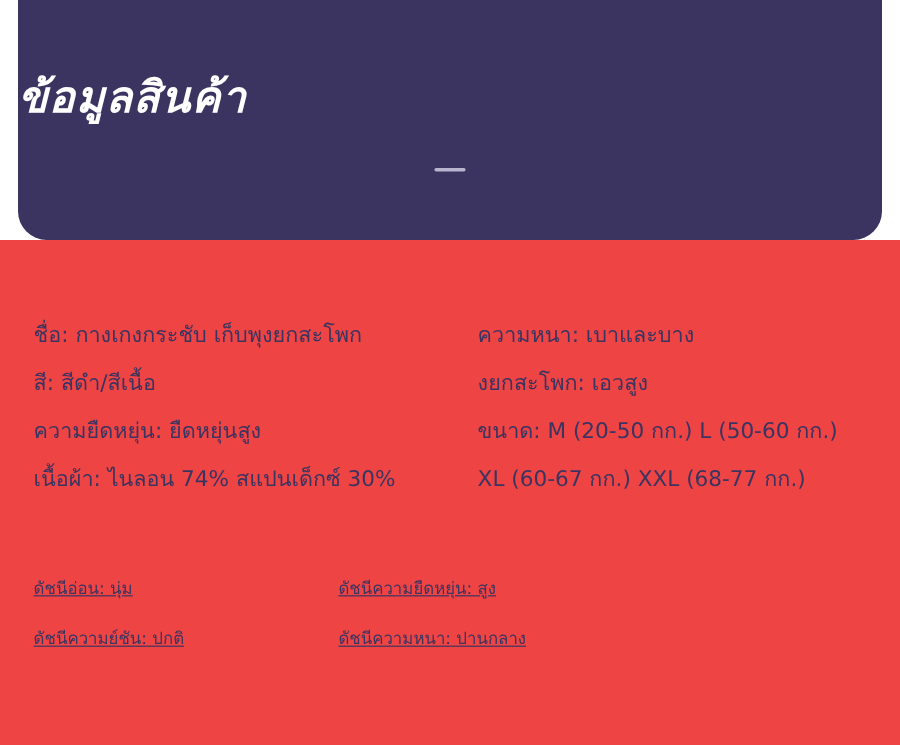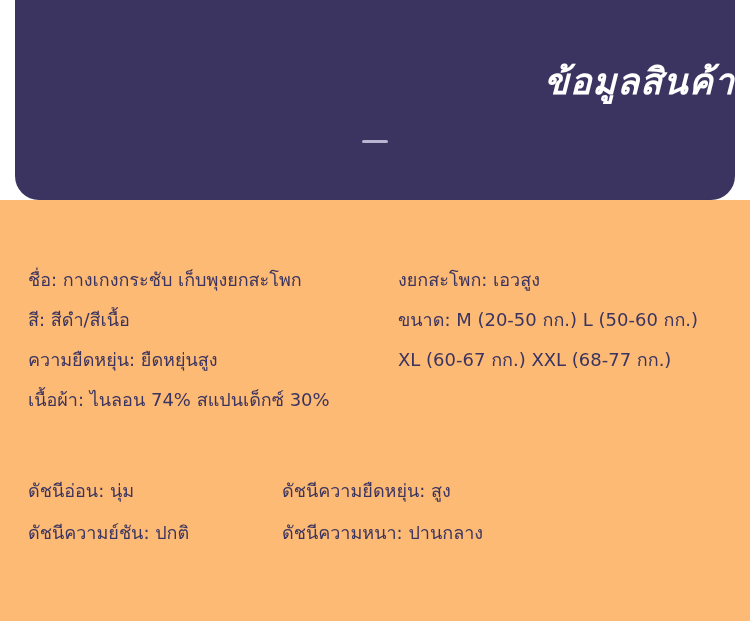--- a/index.html
+++ b/index.html
@@ -24,21 +24,21 @@
     height: 200px;
     background: #3b3460;
     border-bottom-left-radius: 24px;
     border-bottom-right-radius: 24px;
   }
   .header-title {
     position: absolute;
     left: 0;
     top: 58px;
     width: 100%;
-    text-align: right;
+    text-align: left;
     color: #ffffff;
     font-size: 36px;
     font-weight: bold;
     font-style: italic;
     letter-spacing: 1px;
     line-height: 48px;
   }
   .header-divider {
     position: absolute;
     left: 50%;
@@ -49,21 +49,21 @@
     background: #b9b4cf;
     border-radius: 2px;
   }
 
   .body-area {
     position: absolute;
     left: 0;
     top: 200px;
     width: 750px;
     height: 421px;
-    background: #fdba74;
+    background: #ef4444;
   }
 
   .specs {
     position: absolute;
     left: 0;
     top: 60px;
     width: 750px;
   }
   .spec-col {
     position: absolute;
@@ -82,23 +82,24 @@
     position: absolute;
     left: 0;
     top: 270px;
     width: 750px;
   }
   .idx-col { position: absolute; top: 0; }
   .idx-col.left { left: 28px; width: 250px; }
   .idx-col.right { left: 282px; width: 420px; }
   .idx-line {
     color: #3b3460;
-    font-size: 18px;
+    font-size: 14px;
     line-height: 42px;
     white-space: nowrap;
+    text-decoration: underline;
   }
 </style>
 </head>
 <body>
 
 <div class="page">
 
   <div class="header-band">
     <div class="header-title">ข้อมูลสินค้า</div>
     <div class="header-divider"></div>
@@ -107,20 +108,21 @@
   <div class="body-area">
 
     <div class="specs">
       <div class="spec-col left">
         <div class="spec-line">ชื่อ: กางเกงกระชับ เก็บพุงยกสะโพก</div>
         <div class="spec-line">สี: สีดำ/สีเนื้อ</div>
         <div class="spec-line">ความยืดหยุ่น: ยืดหยุ่นสูง</div>
         <div class="spec-line">เนื้อผ้า: ไนลอน 74% สแปนเด็กซ์ 30%</div>
       </div>
       <div class="spec-col right">
+        <div class="spec-line">ความหนา: เบาและบาง</div>
         <div class="spec-line">งยกสะโพก: เอวสูง</div>
         <div class="spec-line">ขนาด: M (20-50 กก.) L (50-60 กก.)</div>
         <div class="spec-line">XL (60-67 กก.) XXL (68-77 กก.)</div>
       </div>
     </div>
 
     <div class="indices">
       <div class="idx-col left">
         <div class="idx-line">ดัชนีอ่อน: นุ่ม</div>
         <div class="idx-line">ดัชนีความย์ชัน: ปกติ</div>

